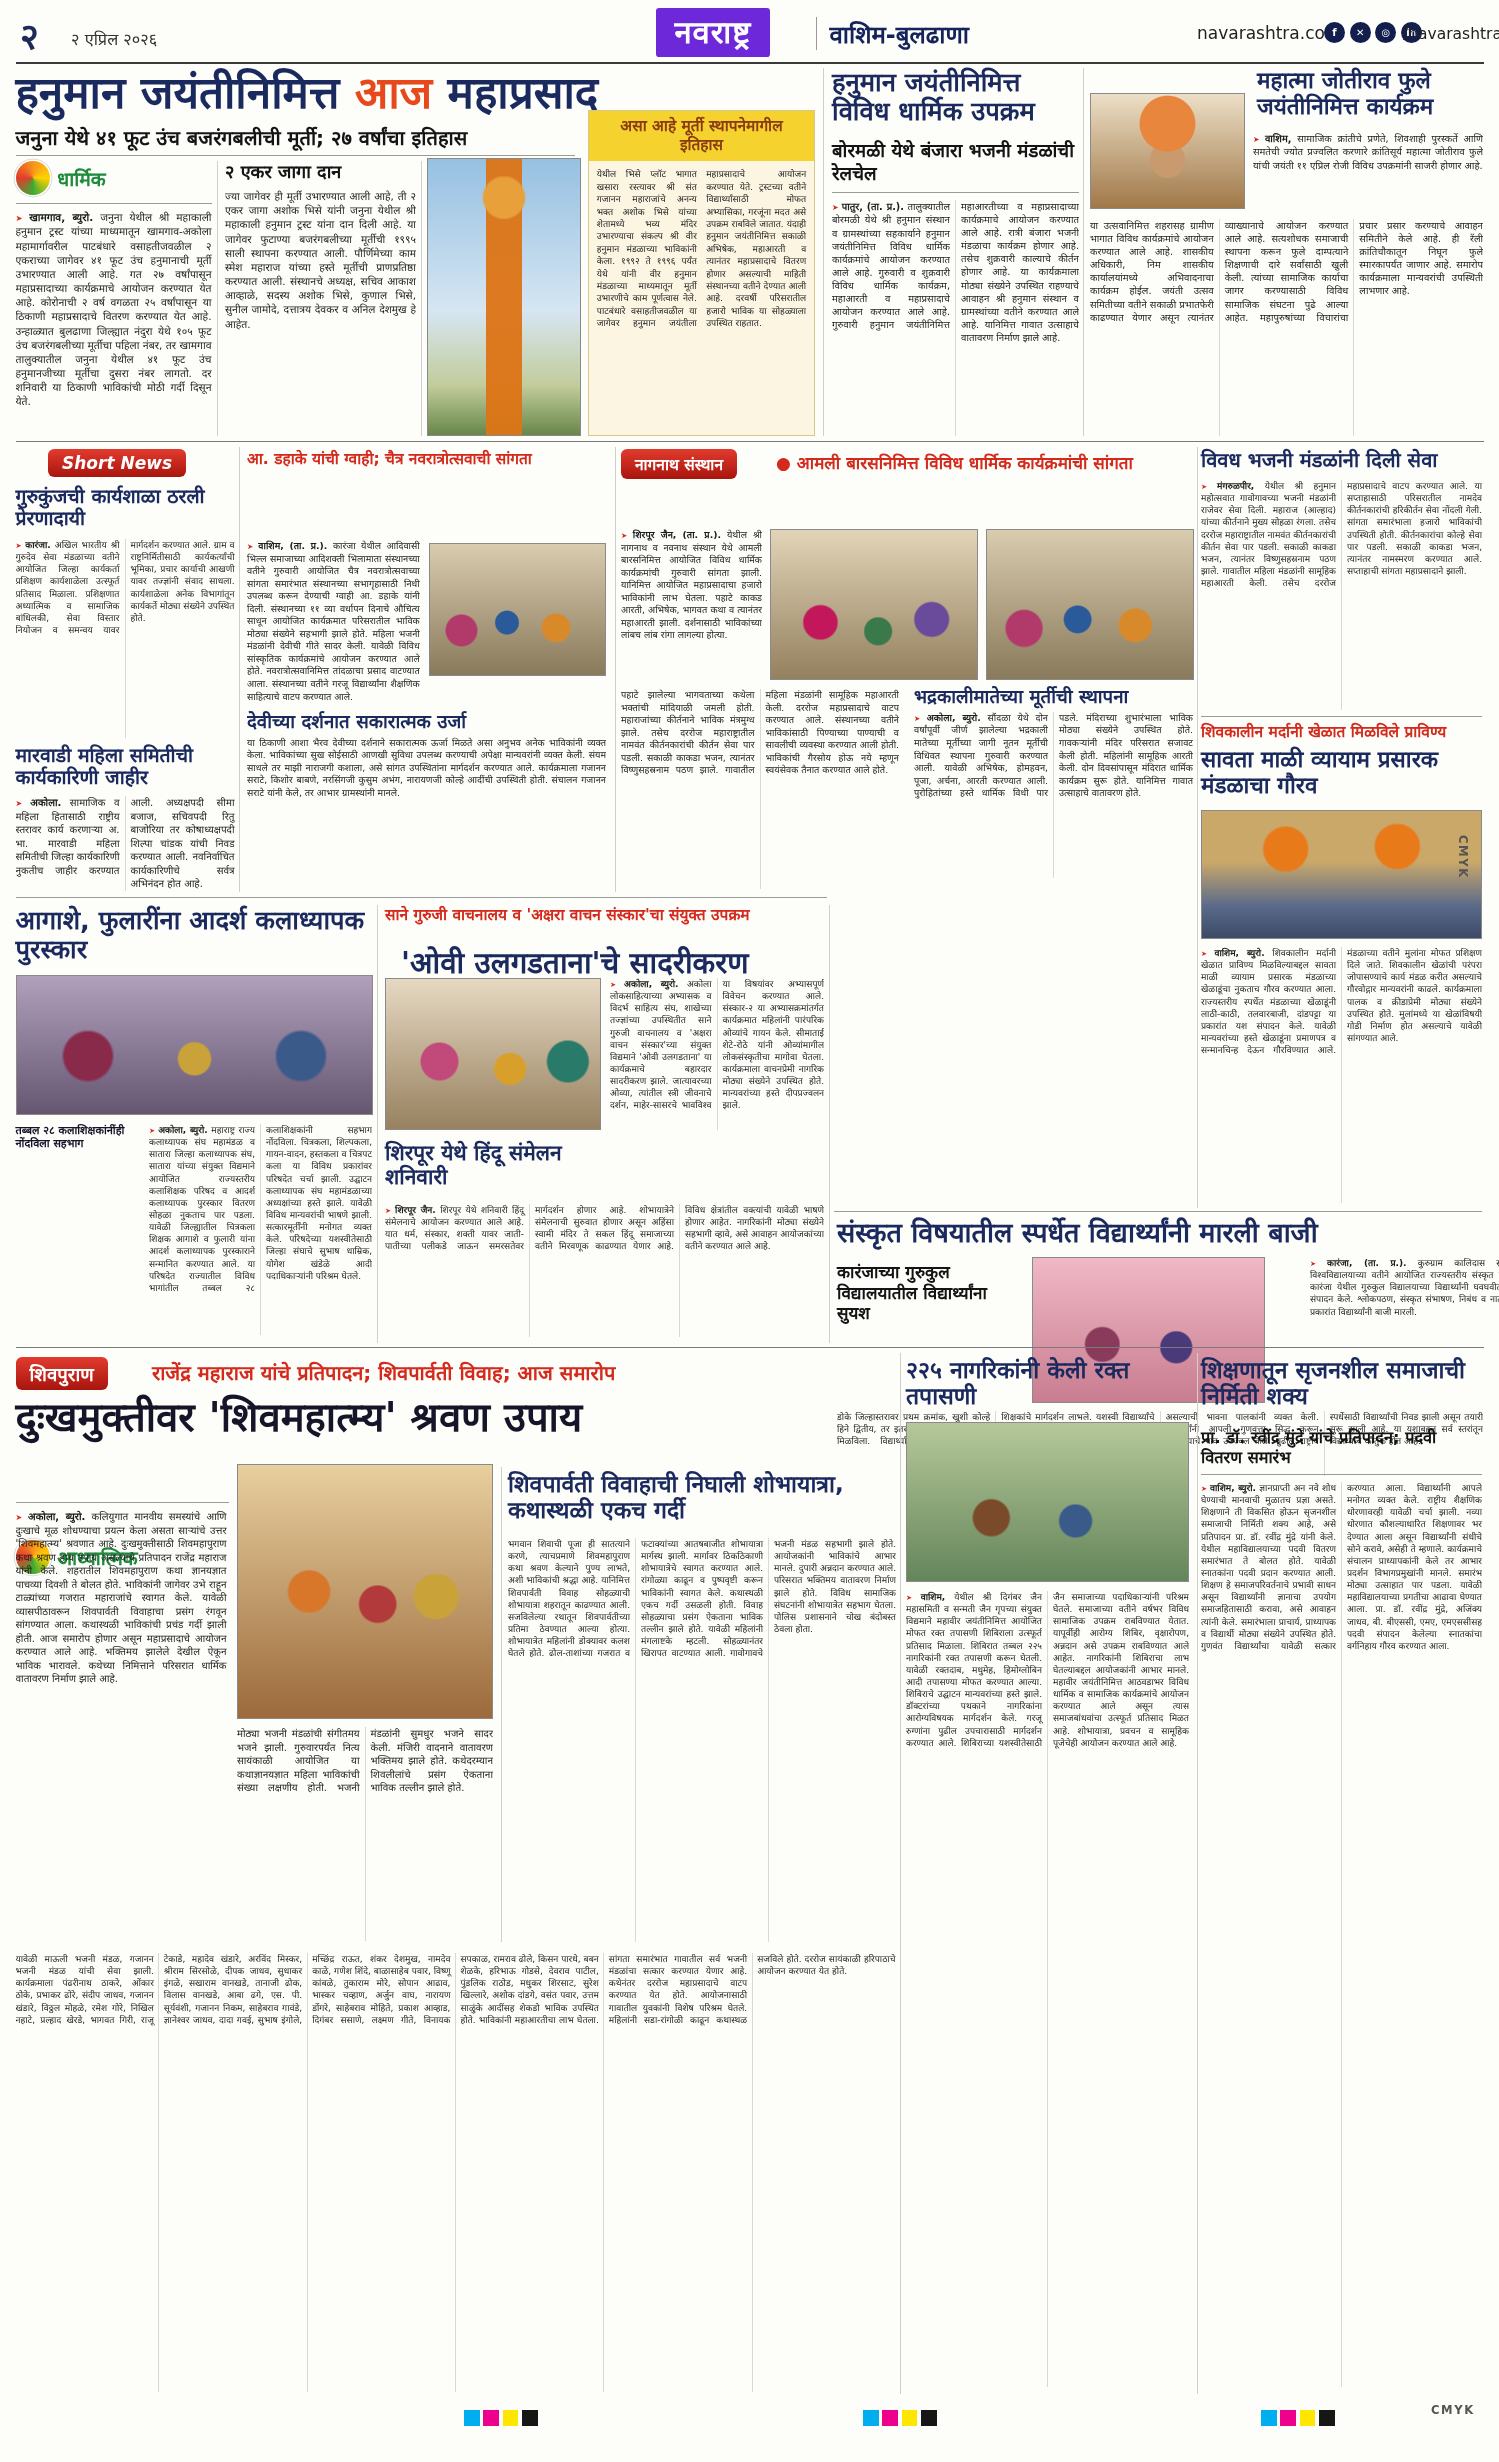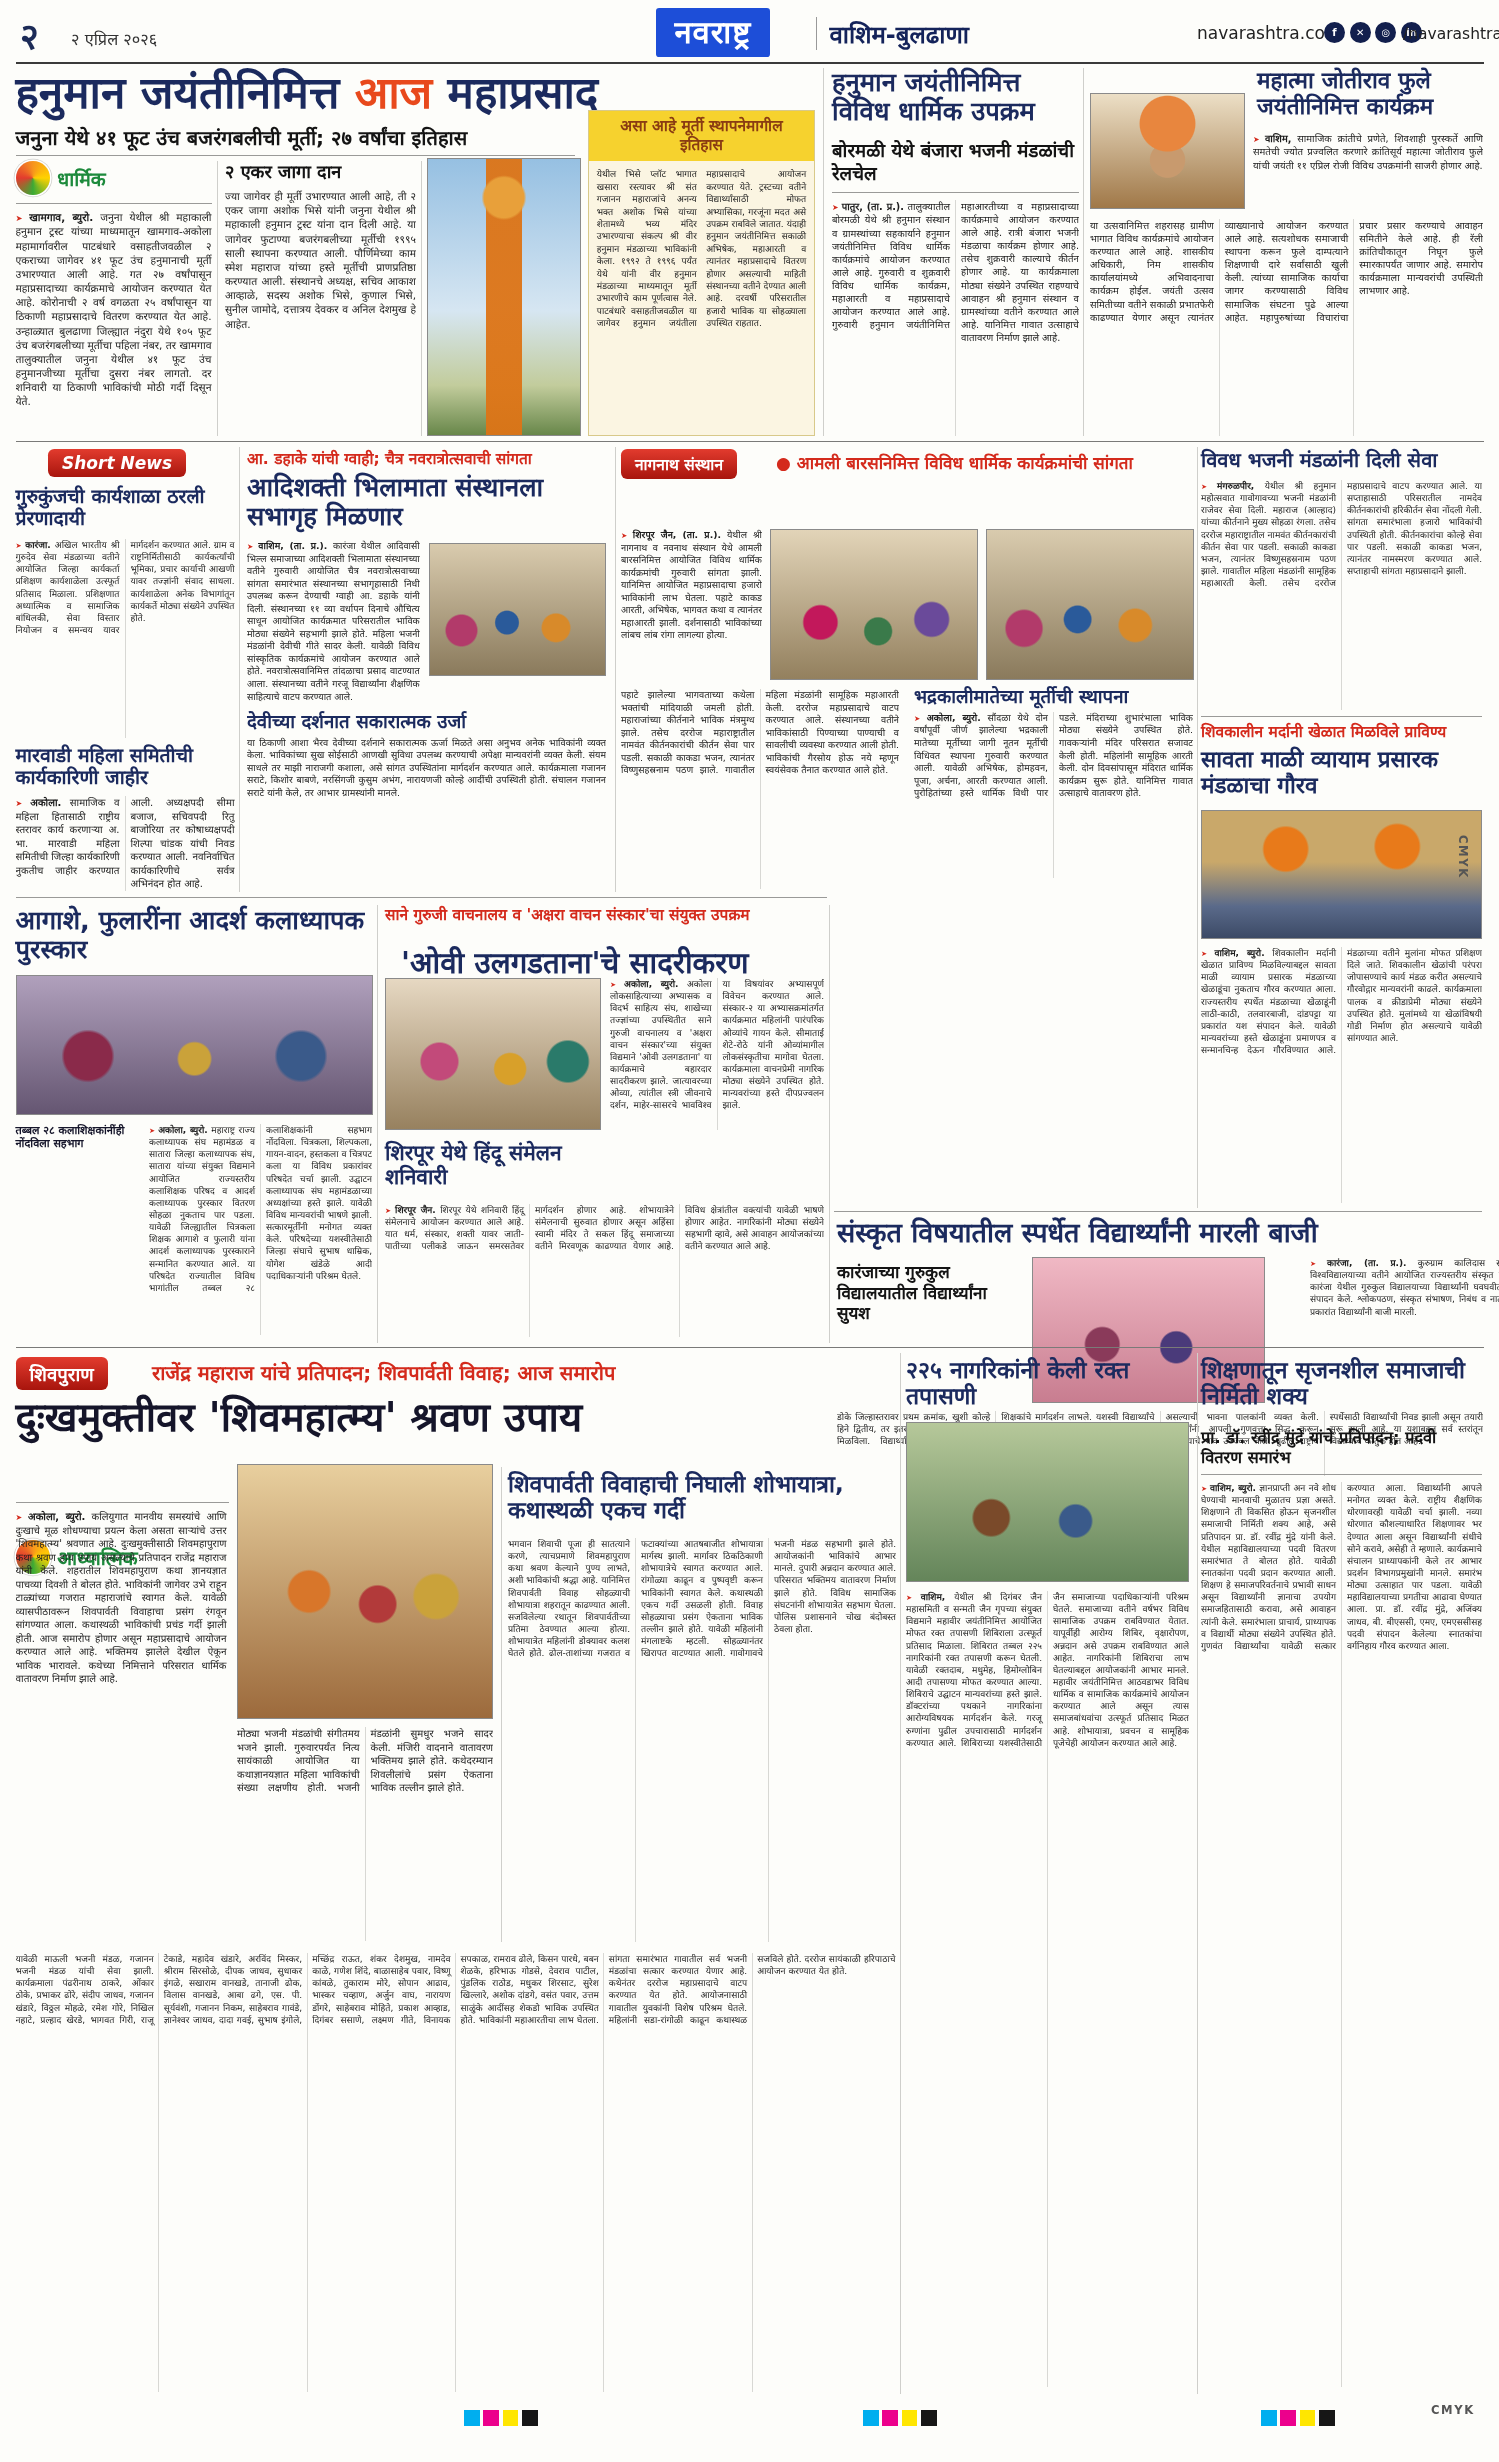--- a/index.html
+++ b/index.html
@@ -16,21 +16,21 @@
   .c3{column-count:3;column-gap:11px;column-rule:0.8px solid #d8d8d4;}
   .c4{column-count:4;column-gap:11px;column-rule:0.8px solid #d8d8d4;}
   .c6{column-count:6;column-gap:10px;column-rule:0.8px solid #d8d8d4;}
   .pill{background:linear-gradient(#e23b2e,#a8150d);color:#fff;font-weight:700;border-radius:6.2px;padding:3.9px 14px;display:inline-block;}
   .photo{border:0.8px solid #8a8a8a;box-sizing:border-box;}
   .hr{position:absolute;background:#9a9a98;height:0.8px;}
   .vr{position:absolute;background:#cfcfcb;width:0.8px;}
   .slabel{display:flex;align-items:center;gap:7.8px;}
   .sicon{width:34px;height:34px;border-radius:50%;background:conic-gradient(#f7941d,#ffd200,#3aaa35,#e23b2e,#f7941d);box-shadow:0 0 0 1.6px #fff,0 0 0 2.3px #cfcfcb;flex:0 0 34px;}
   .slabel .stext{color:#1d8a3c;font-weight:700;font-size:19.4px;}
-  .mast{background:#1d4ed8;color:#fff;font-weight:700;font-size:31px;padding:2.3px 18.6px 5.4px;border-radius:3.1px;letter-spacing:0.8px;}
+  .mast{background:#6d28d9;color:#fff;font-weight:700;font-size:31px;padding:2.3px 18.6px 5.4px;border-radius:3.1px;letter-spacing:0.8px;}
   .soc{width:21px;height:21px;border-radius:50%;background:#121f4d;color:#fff;font-size:10px;font-weight:700;display:inline-flex;align-items:center;justify-content:center;margin-right:4.7px;}
   .histbox{background:#fbf5e2;border:0.8px solid #d8c98a;box-sizing:border-box;}
   .histbox .htitle{background:#f6d22e;color:#8a3c12;font-weight:700;font-size:15.5px;text-align:center;padding:6.2px 7.8px;line-height:1.2;}
   .histbox .hbody{padding:7.8px;font-size:9px;line-height:1.38;text-align:justify;color:#222;column-count:2;column-gap:9.3px;height:262px;overflow:hidden;}
   .dot{width:15.5px;height:15.5px;display:inline-block;margin-right:3.9px;}
   .ph-hanuman{background-image:radial-gradient(circle at 50% 14%,#e8a03a 0 8%,transparent 9%),linear-gradient(90deg,transparent 38%,rgba(221,116,22,.95) 38% 62%,transparent 62%),linear-gradient(180deg,#96c0e2,#d6e6f2 55%,#c2cc9c 82%,#68874a 100%);}
   .ph-phule{background-image:radial-gradient(circle at 50% 26%,#e8863e 0 24%,transparent 25%),radial-gradient(circle at 50% 56%,#c89a6e 0 17%,transparent 18%),linear-gradient(180deg,#ecdfc6,#a8админ 0),linear-gradient(180deg,#ecdfc6,#a07848);}
   .ph-crowd1{background-image:radial-gradient(circle at 18% 66%,#b23a6a 0 9%,transparent 10%),radial-gradient(circle at 44% 60%,#2a5a9a 0 9%,transparent 10%),radial-gradient(circle at 72% 64%,#d88a2a 0 9%,transparent 10%),linear-gradient(180deg,#d9cbae,#8a7a5c);}
   .ph-crowd2{background-image:radial-gradient(circle at 24% 62%,#c2185b 0 9%,transparent 10%),radial-gradient(circle at 52% 68%,#3a7a4a 0 9%,transparent 10%),radial-gradient(circle at 78% 60%,#6a4a9a 0 9%,transparent 10%),linear-gradient(180deg,#e2d4b8,#93805e);}
   .ph-flags{background-image:radial-gradient(circle at 30% 30%,#e87a1a 0 10%,transparent 11%),radial-gradient(circle at 70% 28%,#e87a1a 0 10%,transparent 11%),linear-gradient(180deg,#c9a86a 40%,#5a6a8a 75%,#3c4a66 100%);}
@@ -106,21 +106,20 @@
     <span>अखिल भारतीय श्री गुरुदेव सेवा मंडळाच्या वतीने आयोजित जिल्हा कार्यकर्ता प्रशिक्षण कार्यशाळेला उत्स्फूर्त प्रतिसाद मिळाला. प्रशिक्षणात अध्यात्मिक व सामाजिक बांधिलकी, सेवा विस्तार नियोजन व समन्वय यावर मार्गदर्शन करण्यात आले. ग्राम व राष्ट्रनिर्मितीसाठी कार्यकर्त्यांची भूमिका, प्रचार कार्याची आखणी यावर तज्ज्ञांनी संवाद साधला. कार्यशाळेला अनेक विभागांतून कार्यकर्ते मोठ्या संख्येने उपस्थित होते.</span>
   </div>
   <h3 class="abs hl" style="left:15.5px;top:745px;width:219px;font-size:19.4px;margin:0;">मारवाडी महिला समितीची कार्यकारिणी जाहीर</h3>
   <div class="abs bt c2" style="left:15.5px;top:796px;width:219px;height:95px;font-size:10px;">
     <span class="dl">अकोला.</span>
     <span>सामाजिक व महिला हितासाठी राष्ट्रीय स्तरावर कार्य करणाऱ्या अ. भा. मारवाडी महिला समितीची जिल्हा कार्यकारिणी नुकतीच जाहीर करण्यात आली. अध्यक्षपदी सीमा बजाज, सचिवपदी रितु बाजोरिया तर कोषाध्यक्षपदी शिल्पा चांडक यांची निवड करण्यात आली. नवनिर्वाचित कार्यकारिणीचे सर्वत्र अभिनंदन होत आहे.</span>
   </div>
 
   <div class="vr" style="left:239px;top:447px;height:445px;"></div>
   <div class="abs kick" style="left:247px;top:450px;width:359px;font-size:15.5px;">आ. डहाके यांची ग्वाही; चैत्र नवरात्रोत्सवाची सांगता</div>
-  <h2 class="abs hl" style="left:247px;top:473px;width:359px;font-size:25.6px;margin:0;">आदिशक्ती भिलामाता संस्थानला सभागृह मिळणार</h2>
   <div class="abs" style="left:247px;top:540px;width:359px;height:351px;overflow:hidden;">
     <div class="photo ph-crowd1" style="float:right;width:177px;height:133px;margin:3.1px 0 6.2px 9.3px;"></div>
     <p class="bt" style="margin:0;font-size:9.3px;">
       <span class="dl">वाशिम, (ता. प्र.).</span>
       <span>कारंजा येथील आदिवासी भिल्ल समाजाच्या आदिशक्ती भिलामाता संस्थानच्या वतीने गुरुवारी आयोजित चैत्र नवरात्रोत्सवाच्या सांगता समारंभात संस्थानच्या सभागृहासाठी निधी उपलब्ध करून देण्याची ग्वाही आ. डहाके यांनी दिली. संस्थानच्या ११ व्या वर्धापन दिनाचे औचित्य साधून आयोजित कार्यक्रमात परिसरातील भाविक मोठ्या संख्येने सहभागी झाले होते. महिला भजनी मंडळांनी देवीची गीते सादर केली. यावेळी विविध सांस्कृतिक कार्यक्रमांचे आयोजन करण्यात आले होते. नवरात्रोत्सवानिमित्त तांदळाचा प्रसाद वाटण्यात आला. संस्थानच्या वतीने गरजू विद्यार्थ्यांना शैक्षणिक साहित्याचे वाटप करण्यात आले.</span>
     </p>
     <h4 class="hl" style="font-size:18.6px;margin:7.8px 0 4.7px;">देवीच्या दर्शनात सकारात्मक उर्जा</h4>
     <p class="bt" style="margin:0;font-size:9.3px;">या ठिकाणी आशा भैरव देवीच्या दर्शनाने सकारात्मक ऊर्जा मिळते असा अनुभव अनेक भाविकांनी व्यक्त केला. भाविकांच्या सुख सोईसाठी आणखी सुविधा उपलब्ध करण्याची अपेक्षा मान्यवरांनी व्यक्त केली. संयम साधले तर माझी नाराजगी कशाला, असे सांगत उपस्थितांना मार्गदर्शन करण्यात आले. कार्यक्रमाला गजानन सराटे, किशोर बाबणे, नरसिंगजी कुसुम अभंग, नारायणजी कोल्हे आदींची उपस्थिती होती. संचालन गजानन सराटे यांनी केले, तर आभार ग्रामस्थांनी मानले.</p>
   </div>
 

